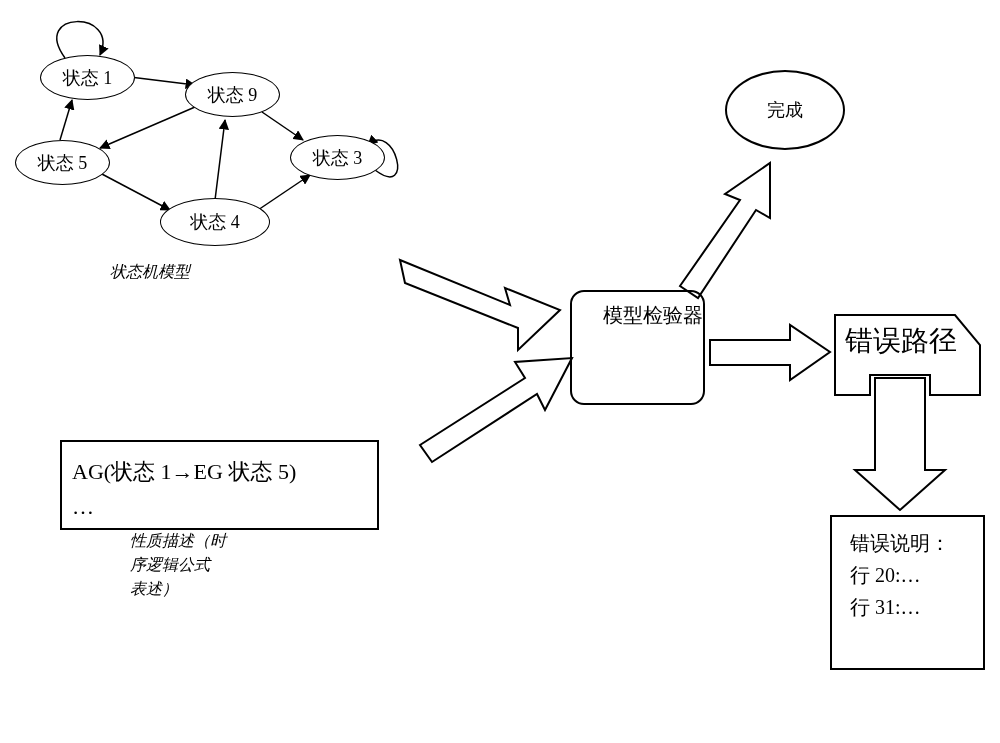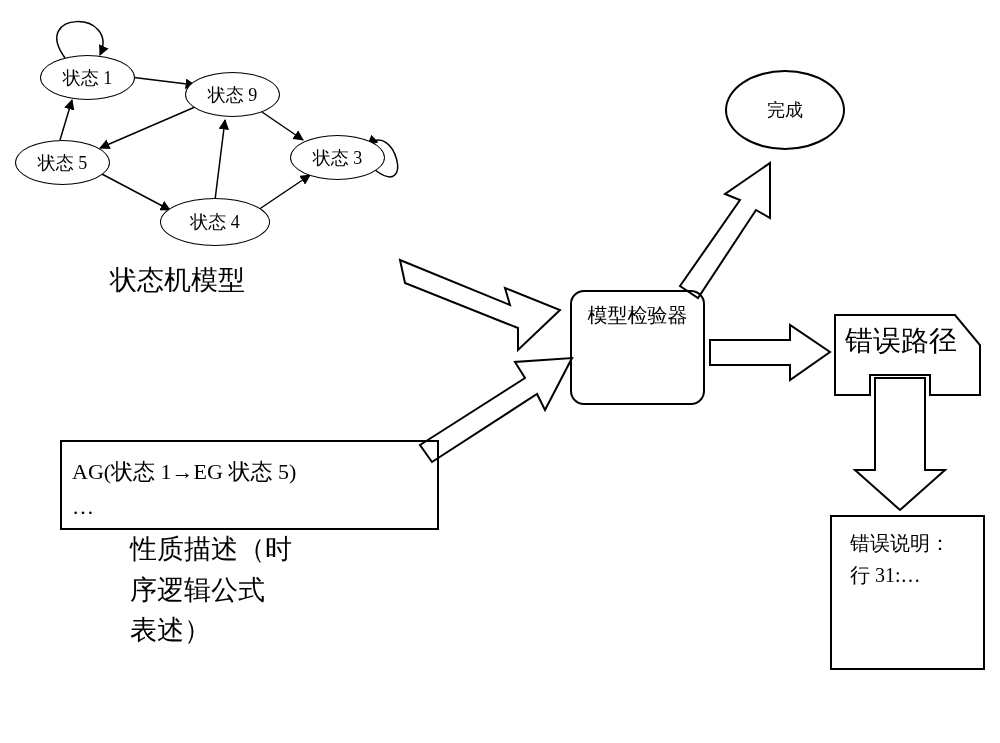--- a/index.html
+++ b/index.html
@@ -19,32 +19,33 @@
       border-radius: 50%;
       display: flex;
       align-items: center;
       justify-content: center;
       font-size: 18px;
       background: #fff;
     }
     
     .label-text {
       position: absolute;
-      font-size: 27px;
+      font-size: 16px;
       line-height: 1.5;
+      font-style: italic;
     }
     
     
     .checker-box {
       position: absolute;
       border: 2px solid #000;
       border-radius: 14px;
       display: flex;
       align-items: flex-start;
-      justify-content: center;
+      justify-content: flex-end;
       padding-top: 10px;
       font-size: 20px;
     }
     
     
     .complete-circle {
       position: absolute;
       border: 2px solid #000;
       border-radius: 50%;
       display: flex;
@@ -142,34 +143,35 @@
 </div>
 <div class="state-node" style="left:160px; top:198px; width:110px; height:48px;">
   <span>状态 4</span>
 </div>
 <div class="state-node" style="left:15px; top:140px; width:95px; height:45px;">
   <span>状态 5</span>
 </div>
 
 <div class="label-text" style="left:110px; top:260px;">状态机模型</div>
 
-<div class="formula-box" style="left:60px; top:440px; width:379px; height:90px;">
+<div class="formula-box" style="left:60px; top:440px; width:319px; height:90px;">
   <div>AG(状态 1→EG 状态 5)</div>
   <div>…</div>
 </div>
 <div class="label-text" style="left:130px; top:529px; white-space:pre-line;">性质描述（时
 序逻辑公式
 表述）</div>
 
 <div class="checker-box" style="left:570px; top:290px; width:135px; height:115px;">
   <span>模型检验器</span>
 </div>
 
 <div class="complete-circle" style="left:725px; top:70px; width:120px; height:80px;">
   <span>完成</span>
 </div>
 
 <div class="abs" style="left:845px; top:322px; font-size:28px;">错误路径</div>
 
 <div class="error-box" style="left:830px; top:515px; width:155px; height:155px;">
   <div>错误说明：</div>
+  <div>行 20:…</div>
   <div>行 31:…</div>
 </div>
 
 </body></html>

